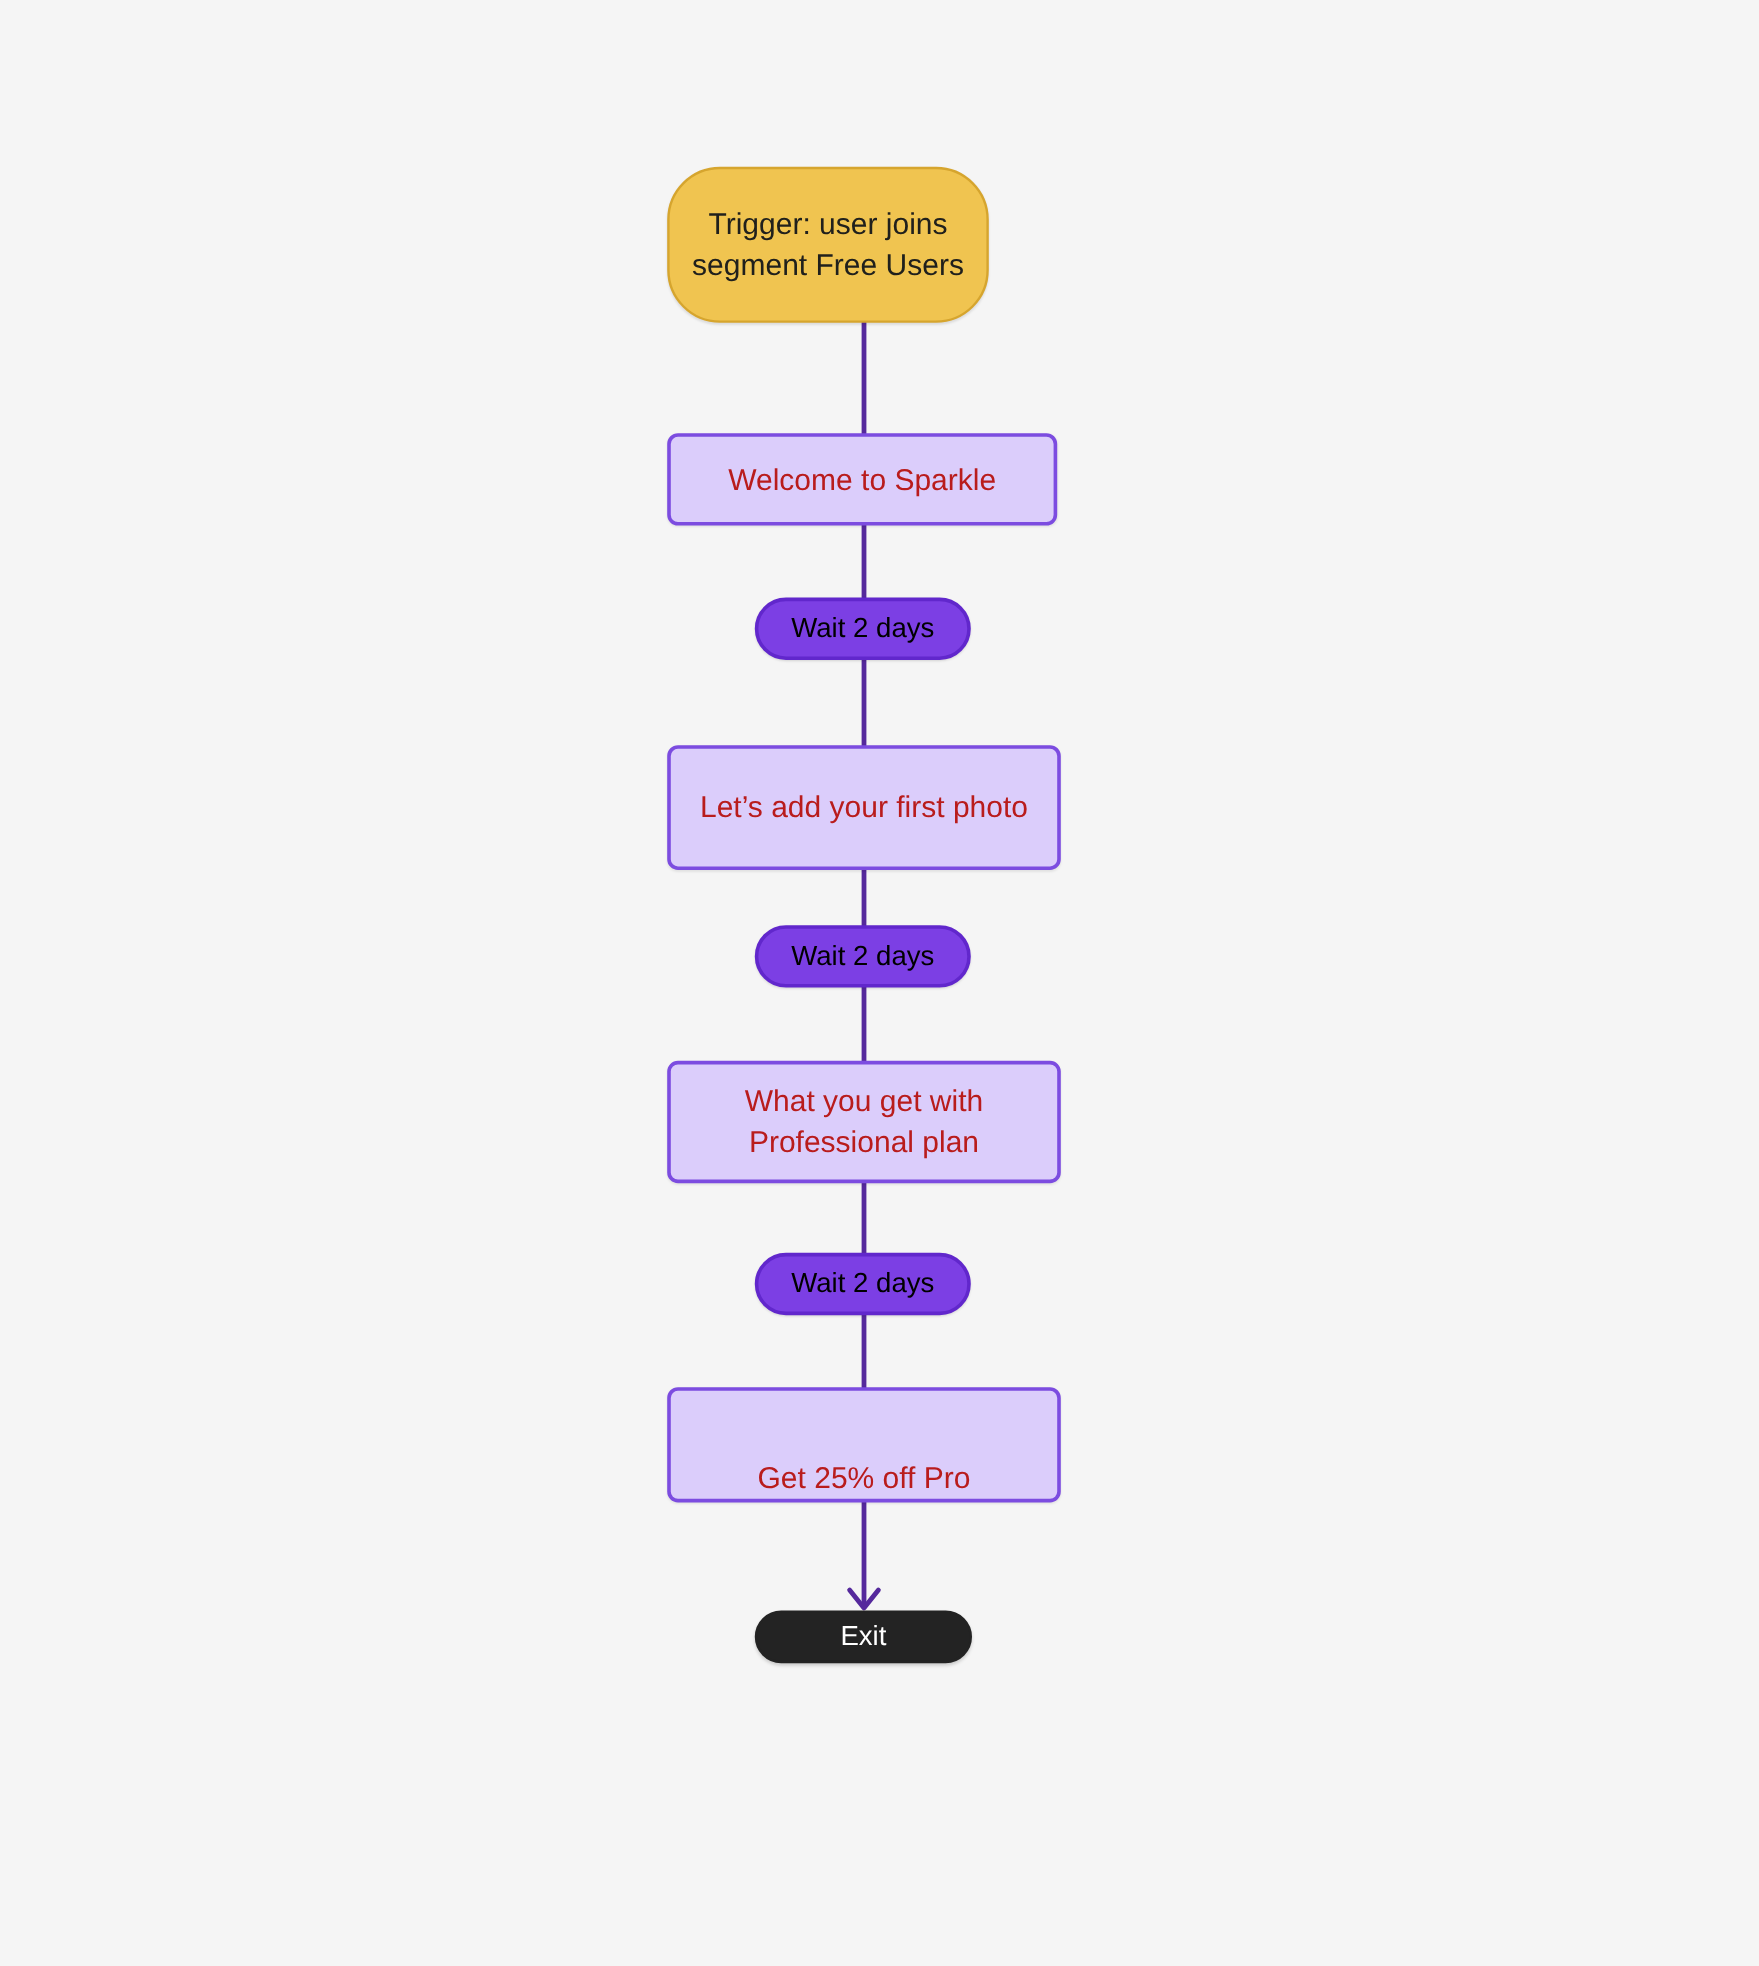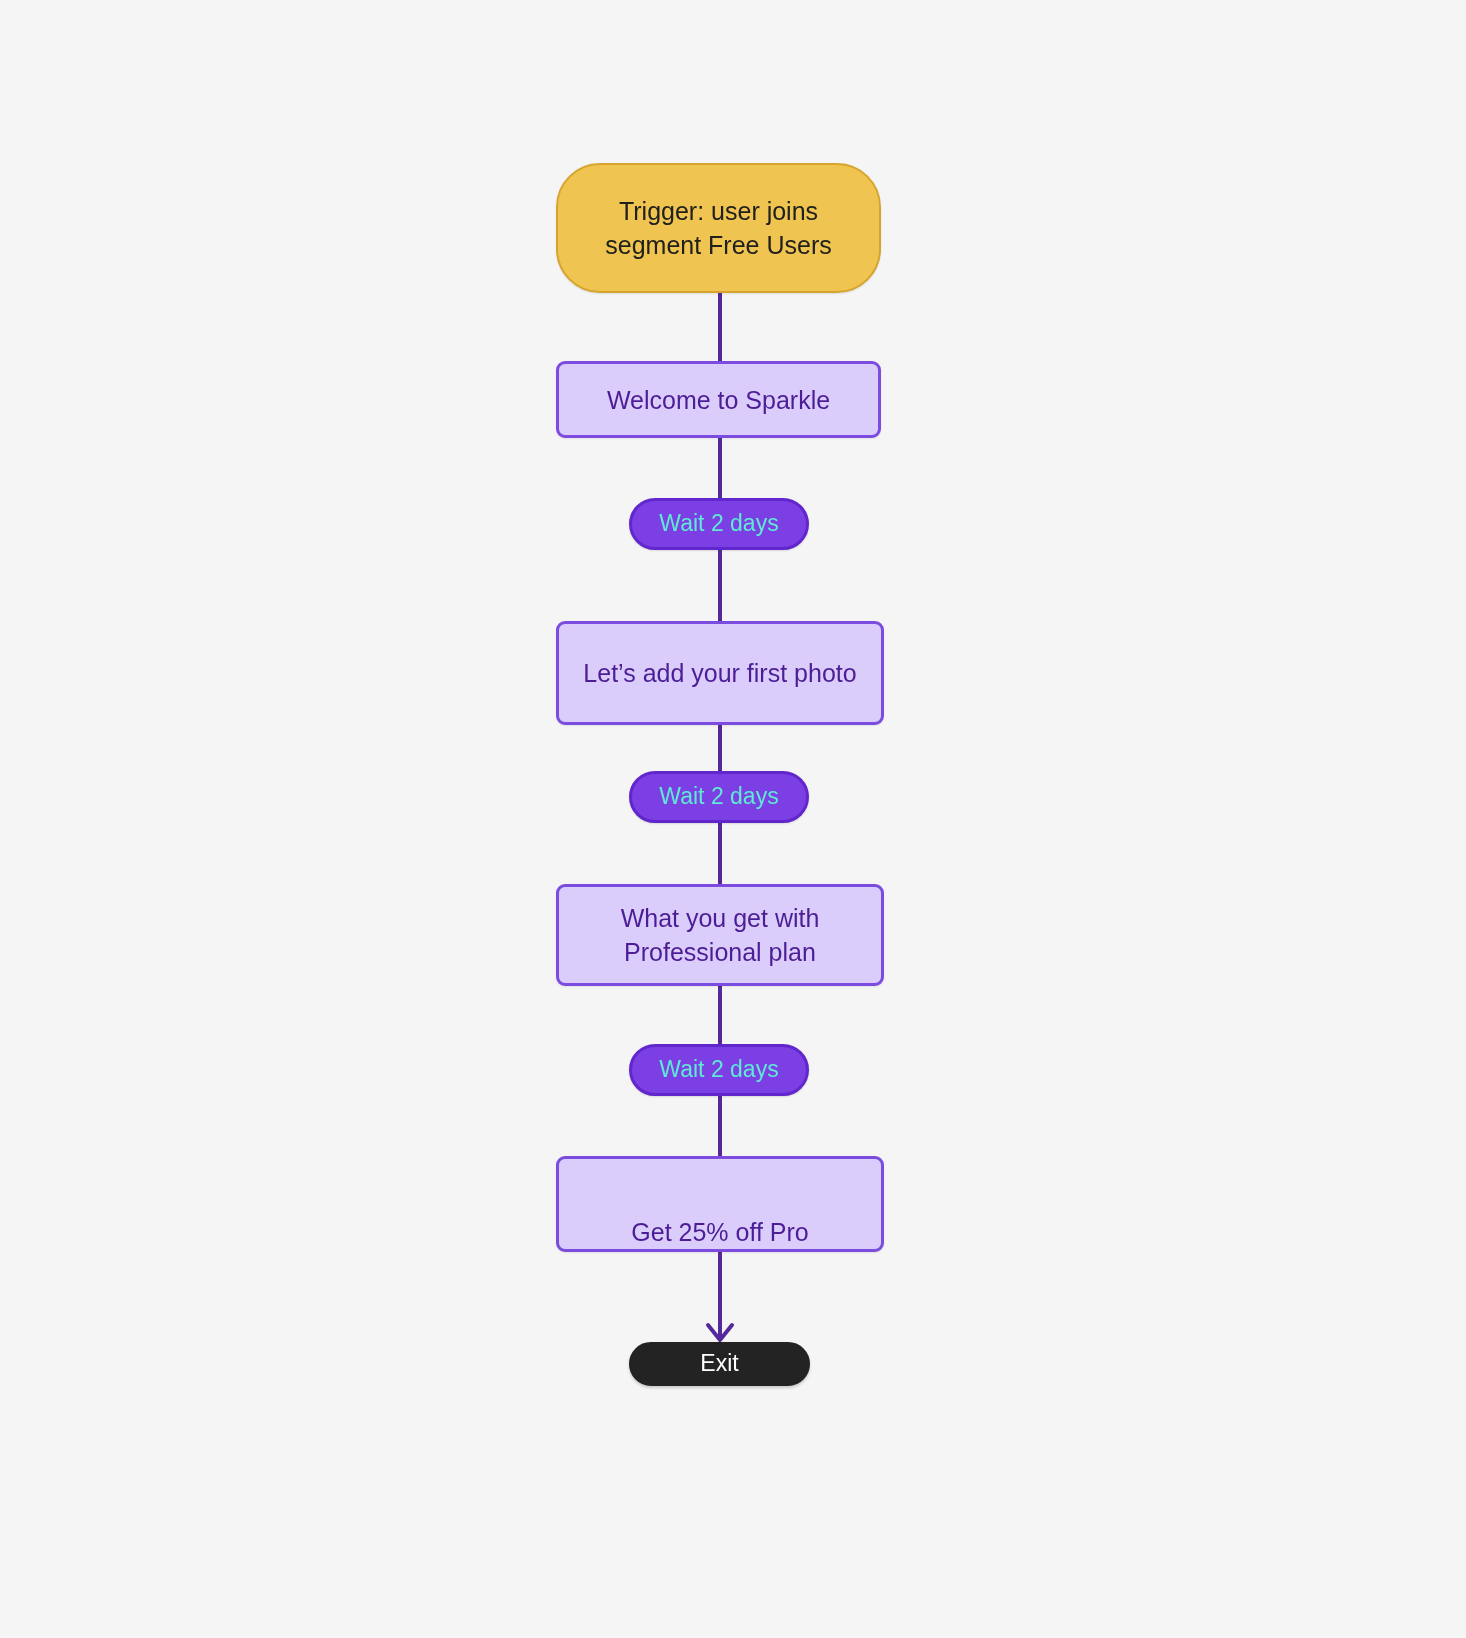--- a/index.html
+++ b/index.html
@@ -45,31 +45,31 @@
     color: #20201c;
     font-size: 25px;
     box-shadow: 0 1px 2px rgba(0,0,0,0.10);
   }
 
   
   .node-message {
     background: #dbcdfb;
     border: 3px solid #7c4ce0;
     border-radius: 9px;
-    color: #4c1d95;
+    color: #b91c1c;
     font-size: 25px;
     box-shadow: 0 1px 2px rgba(0,0,0,0.08);
   }
 
   
   .node-wait {
     background: #7c3fe4;
     border: 3px solid #6127cc;
     border-radius: 999px;
-    color: #5eead4;
+    color: #000000;
     font-size: 23px;
     box-shadow: 0 1px 2px rgba(0,0,0,0.12);
   }
 
   
   .node-exit {
     background: #232323;
     border: 2px solid #232323;
     border-radius: 28px;
     color: #ffffff;
@@ -127,21 +127,21 @@
 
   <svg class="connector" style="left:700px; top:1095px; width:40px; height:62px;">
     <line class="connector-line" x1="20" y1="0" x2="20" y2="62"></line>
   </svg>
 
   <svg class="connector" style="left:700px; top:1251px; width:40px; height:92px;">
     <line class="connector-line" x1="20" y1="0" x2="20" y2="88"></line>
     <polyline class="connector-head" points="8,74 20,89 32,74"></polyline>
   </svg>
 
-  <div class="node node-trigger" style="left:556px; top:139px; width:325px; height:130px;margin-top:24px;">
+  <div class="node node-trigger" style="left:556px; top:139px; width:268px; height:130px;">
     <span class="node-label">Trigger: user joins
 segment Free Users</span>
   </div>
 
   <div class="node node-message" style="left:556px; top:361px; width:325px; height:77px;">
     <span class="node-label">Welcome to Sparkle</span>
   </div>
 
   <div class="node node-wait" style="left:629px; top:498px; width:180px; height:52px;">
     <span class="node-label">Wait 2 days</span>

